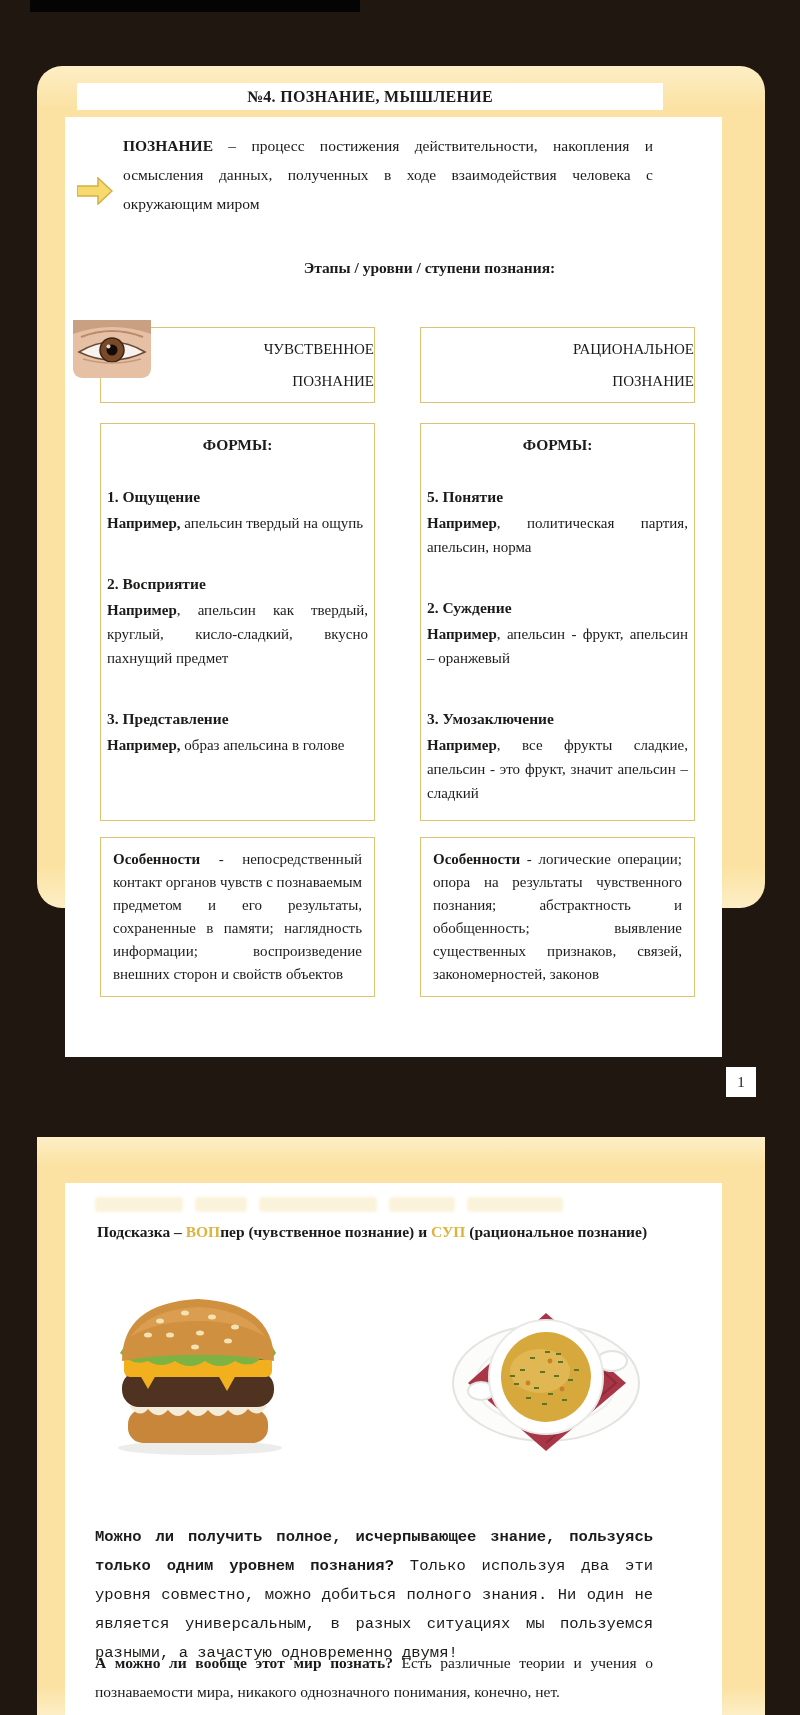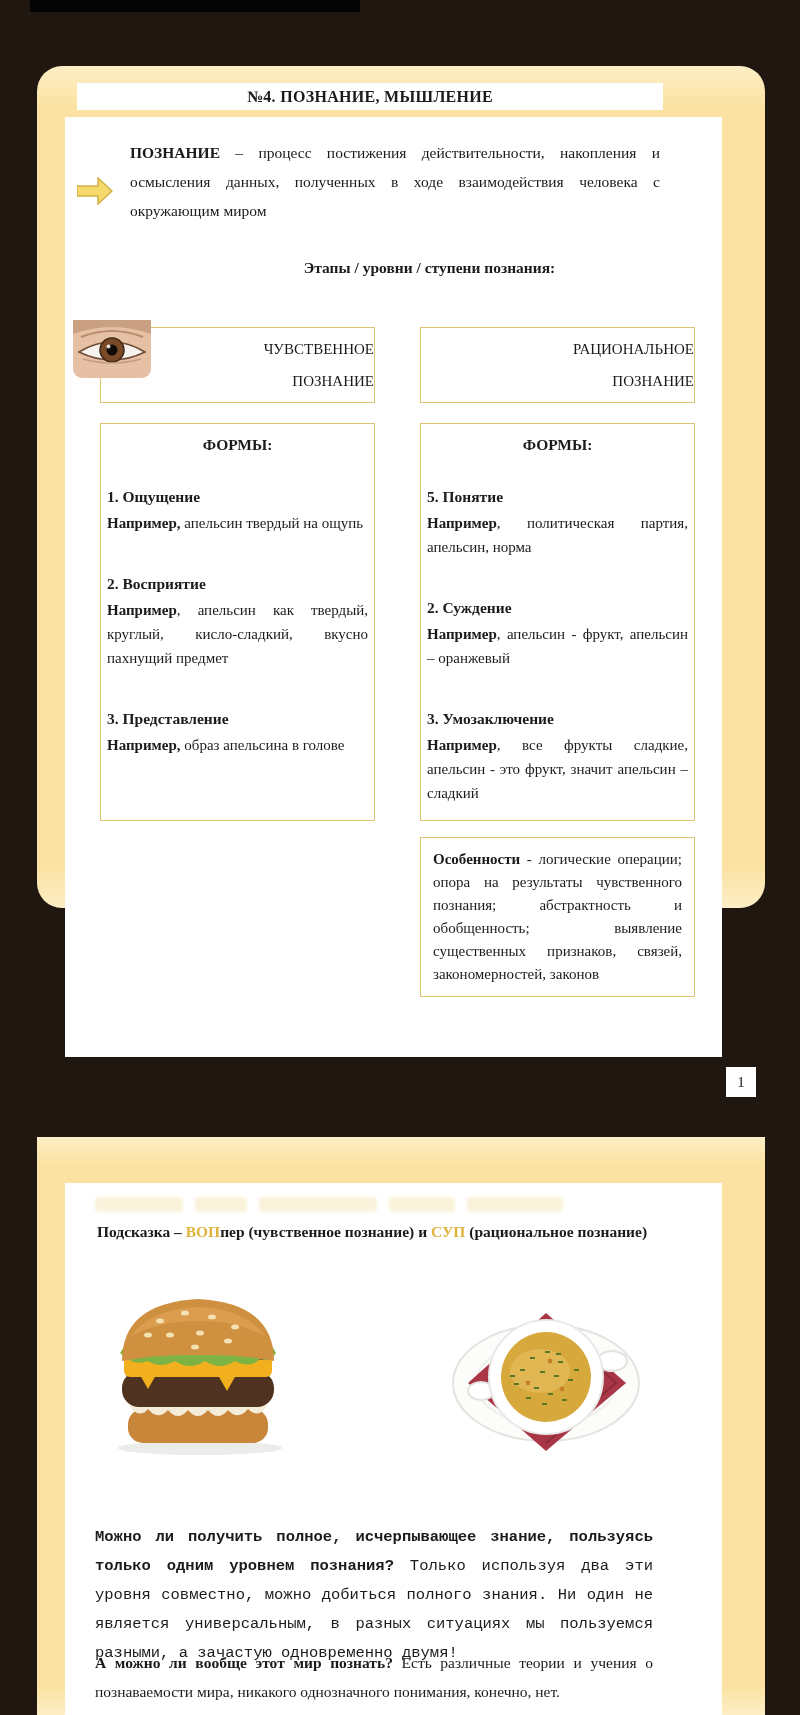--- a/index.html
+++ b/index.html
@@ -19,21 +19,21 @@
   .title-bar{
     position:absolute;left:40px;top:17px;width:586px;height:27px;background:#ffffff;
     display:flex;align-items:center;justify-content:center;
     font-weight:bold;font-size:16px;letter-spacing:.3px;
   }
   .main{position:absolute;background:#ffffff;}
   .main1{left:28px;top:51px;width:657px;height:940px;}
   .main2{left:28px;top:46px;width:657px;height:532px;}
   .def-arrow{position:absolute;left:12px;top:60px;width:36px;height:28px;}
   .definition{
-    position:absolute;left:58px;top:14px;width:530px;margin:7px;
+    position:absolute;left:58px;top:14px;width:530px;margin:0;
     font-size:15.5px;line-height:29px;text-align:justify;
   }
   .stages{position:absolute;left:0;top:142px;width:100%;text-align:center;
     font-weight:bold;font-size:15.5px;padding-left:36px;}
   .col-l{left:35px;width:275px;}
   .col-r{left:355px;width:275px;}
   .col-header{
     position:absolute;top:210px;height:76px;background:#fff;
     border:1.5px solid #dcc271;box-sizing:border-box;
     text-align:right;font-weight:normal;font-size:15px;
@@ -130,20 +130,21 @@
       <div class="forms-box col-r">
         <div class="formy">ФОРМЫ:</div>
         <div class="item-name mt-a">5. Понятие</div>
         <p class="item-ex"><b>Например</b><span>, политическая партия, апельсин, норма</span></p>
         <div class="item-name mt-b">2. Суждение</div>
         <p class="item-ex"><b>Например</b><span>, апельсин - фрукт, апельсин – оранжевый</span></p>
         <div class="item-name mt-b">3. Умозаключение</div>
         <p class="item-ex"><b>Например</b><span>, все фрукты сладкие, апельсин - это фрукт, значит апельсин – сладкий</span></p>
       </div>
 
+      <div class="features-box col-l"><b>Особенности</b><span> - непосредственный контакт органов чувств с познаваемым предметом и его результаты, сохраненные в памяти; наглядность информации; воспроизведение внешних сторон и свойств объектов</span></div>
       <div class="features-box col-r"><b>Особенности</b><span> - логические операции; опора на результаты чувственного познания; абстрактность и обобщенность; выявление существенных признаков, связей, закономерностей, законов</span></div>
     </div>
 
     <div class="page-num">1</div>
   </div>
 
   <div class="page" id="page2">
     <div class="main main2">
 
       <div class="ghost">

